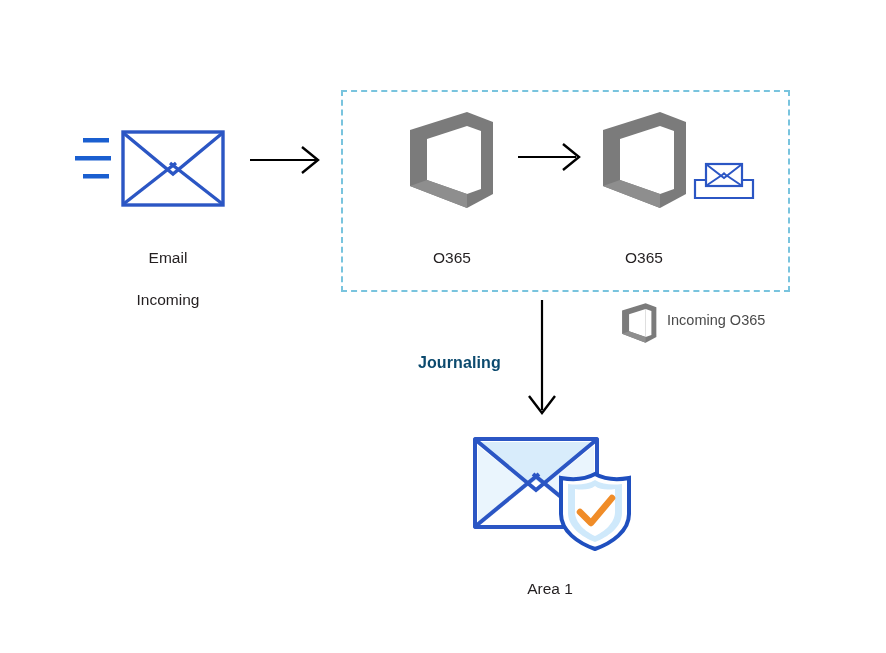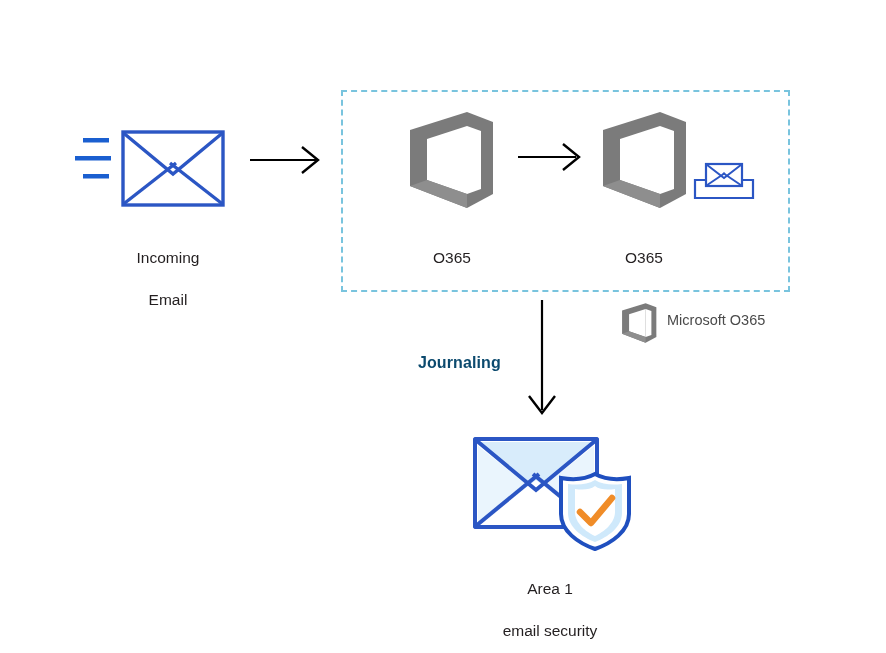--- a/index.html
+++ b/index.html
@@ -86,22 +86,22 @@
 
       <rect x="48" y="2" width="100" height="73" fill="#ffffff" stroke="#2b56c4" stroke-width="3.4"></rect>
 
       <path d="M48.5 3 L98 44 L147.5 3" fill="none" stroke="#2b56c4" stroke-width="3.4" stroke-linejoin="miter"></path>
       <path d="M48.5 74 L101 33" fill="none" stroke="#2b56c4" stroke-width="3.4"></path>
       <path d="M147.5 74 L95 33" fill="none" stroke="#2b56c4" stroke-width="3.4"></path>
     </svg>
   </div>
 
   <div class="caption" style="left:88px; top:226px; width:160px;">
+    <span class="line">Email</span>
     <span class="line">Incoming</span>
-    <span class="line">Email</span>
   </div>
 
   <div class="node" style="left:250px; top:143px;">
     <svg width="80" height="34" viewBox="0 0 80 34">
       <line x1="0" y1="17" x2="66" y2="17" stroke="#000000" stroke-width="2.2"></line>
       <path d="M52 4 L68 17 L52 30" fill="none" stroke="#000000" stroke-width="2.4" stroke-linecap="butt" stroke-linejoin="miter"></path>
     </svg>
   </div>
 
   <div class="node" style="left:405px; top:112px;">
@@ -154,21 +154,21 @@
   </div>
 
   <div class="node" style="left:620px; top:303px;">
     <svg width="38" height="40" viewBox="0 0 92 96">
       <path d="M5 18 L62 0 L88 10 L88 82 L62 96 L5 74 Z" fill="#7b7b7b"></path>
       <path d="M22 27 L62 14 L62 82 L22 68 Z" fill="#ffffff"></path>
       <path d="M62 14 L76 19 L76 77 L62 82 Z" fill="#ffffff"></path>
       <path d="M5 74 L62 96 L62 82 L22 68 Z" fill="#8e8e8e"></path>
     </svg>
   </div>
-  <div id="legend-label">Microsoft O365</div>
+  <div id="legend-label">Incoming O365</div>
 
   <div class="node" style="left:520px; top:300px;">
     <svg width="46" height="120" viewBox="0 0 46 120">
       <line x1="22" y1="0" x2="22" y2="110" stroke="#000000" stroke-width="2.2"></line>
       <path d="M9 96 L22 113 L35 96" fill="none" stroke="#000000" stroke-width="2.4" stroke-linejoin="miter"></path>
     </svg>
   </div>
 
   <div id="journaling-label">Journaling</div>
 
@@ -196,16 +196,15 @@
                C154 95 140 105 127 110 C114 105 100 95 100 81 Z" fill="#cfe9fb"></path>
       <path d="M107 57 C114 58 122 58 127 54 C132 58 140 58 147 57 L147 80
                C147 91 136 100 127 104 C118 100 107 91 107 80 Z" fill="#ffffff"></path>
 
       <path d="M112 80 L123 91 L144 66" fill="none" stroke="#f08c28" stroke-width="6.5" stroke-linecap="round" stroke-linejoin="round"></path>
     </svg>
   </div>
 
   <div class="caption" style="left:455px; top:557px; width:190px;">
     <span class="line">Area 1</span>
-    <span class="line">email security</span>
   </div>
 
 </div>
 
 </body></html>

